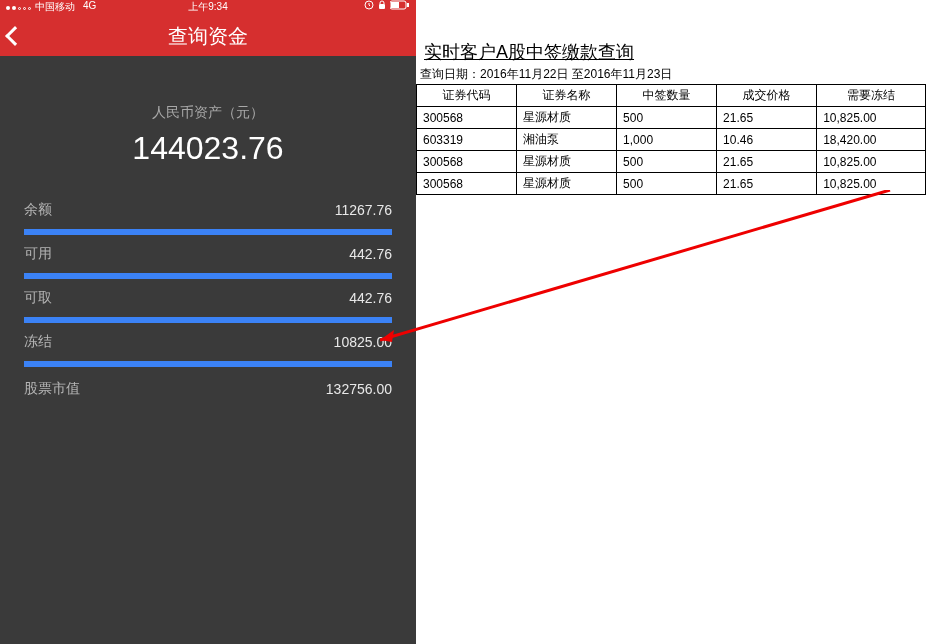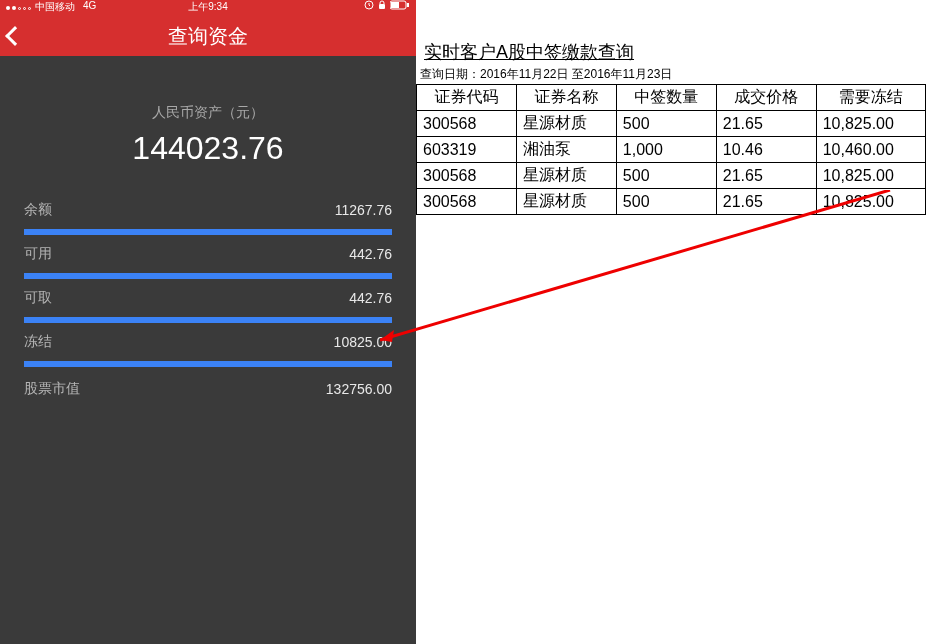--- a/index.html
+++ b/index.html
@@ -19,21 +19,21 @@
     .summary-label{font-size:14px;color:#a8a8a8}
     .summary-value{font-size:32px;color:#fff;margin-top:8px;font-weight:300}
     .rows{padding:0 24px}
     .row{display:flex;justify-content:space-between;align-items:center;height:44px;border-bottom:6px solid #3b82f6;color:#ddd;font-size:14px}
     .row:last-child{border-bottom:none}
     .row .label{color:#b5b5b5}
     .row .value{color:#e8e8e8}
     .panel-r{position:absolute;left:416px;top:40px;width:510px}
     .rtitle{font-size:18px;font-weight:normal;text-decoration:underline;padding-left:8px;margin-bottom:2px}
     .qdate{font-size:12px;padding-left:4px;margin-bottom:1px}
-    table{border-collapse:collapse;width:100%;font-size:16px}
+    table{border-collapse:collapse;width:100%;font-size:12px}
     th,td{border:1px solid #000;padding:2px 6px;height:20px}
     th{font-weight:normal;text-align:center}
     td.l{text-align:left}td.r{}
     .arrow{position:absolute;left:380px;top:190px;width:530px;height:160px;pointer-events:none}
   </style>
 </head>
 <body>
 
 <div class="phone">
   <div class="status-bar">
@@ -112,21 +112,21 @@
           <td class="l">星源材质</td>
           <td class="r">500</td>
           <td class="r">21.65</td>
           <td class="r">10,825.00</td>
         </tr>
     <tr>
           <td class="l">603319</td>
           <td class="l">湘油泵</td>
           <td class="r">1,000</td>
           <td class="r">10.46</td>
-          <td class="r">10,460.00</td>
+          <td class="r">18,420.00</td>
         </tr>
     <tr>
           <td class="l">300568</td>
           <td class="l">星源材质</td>
           <td class="r">500</td>
           <td class="r">21.65</td>
           <td class="r">10,825.00</td>
         </tr>
     <tr>
           <td class="l">300568</td>

